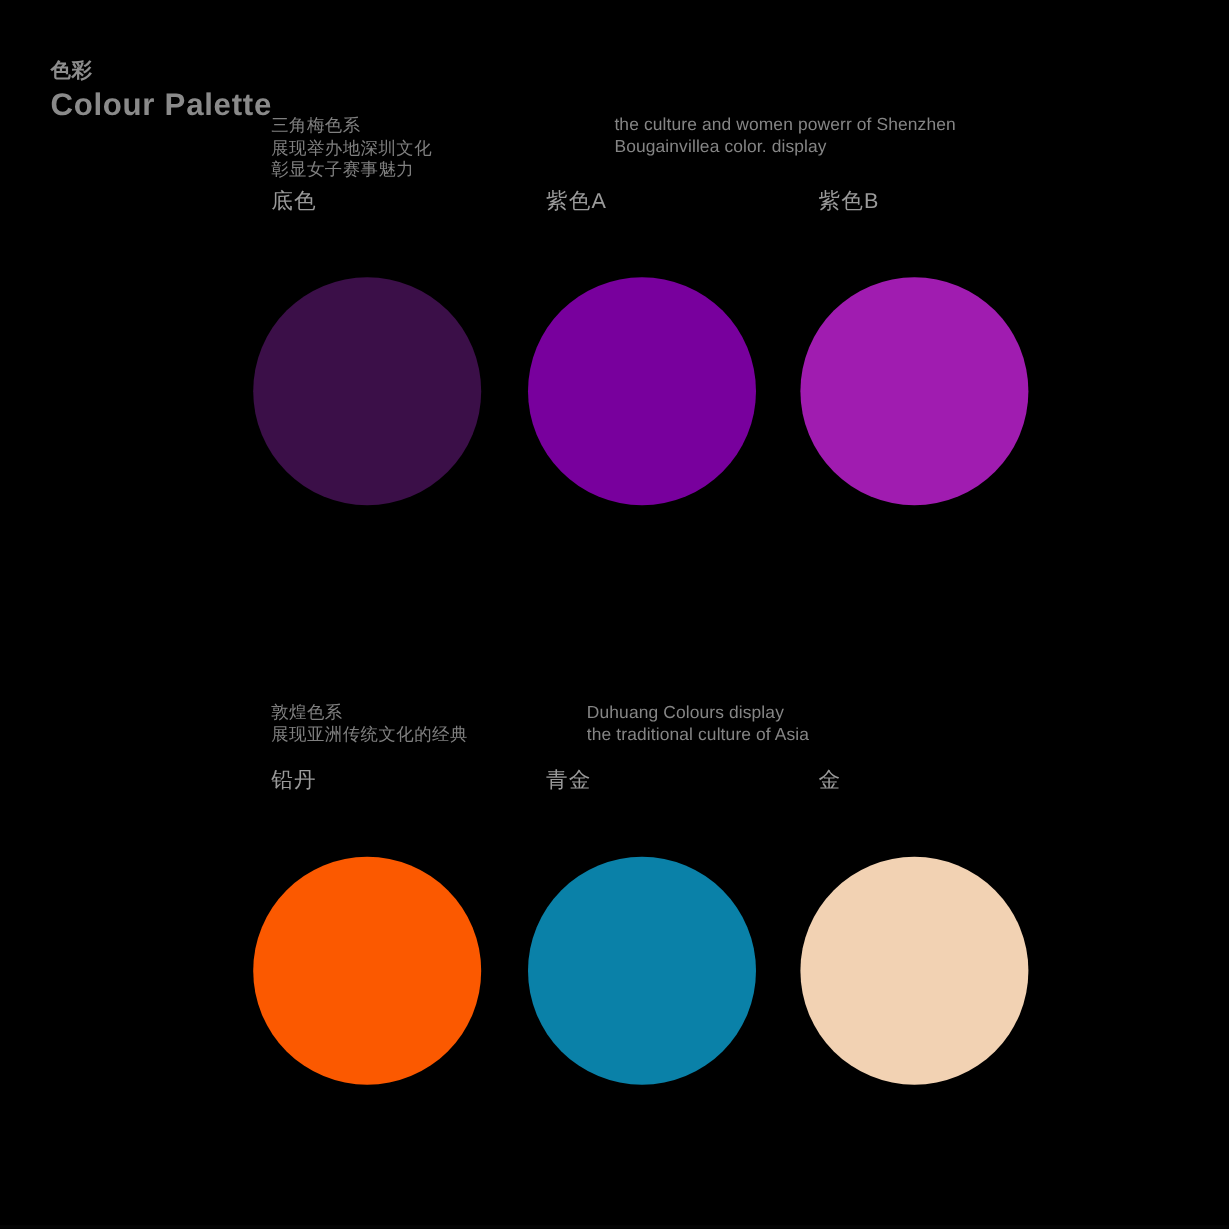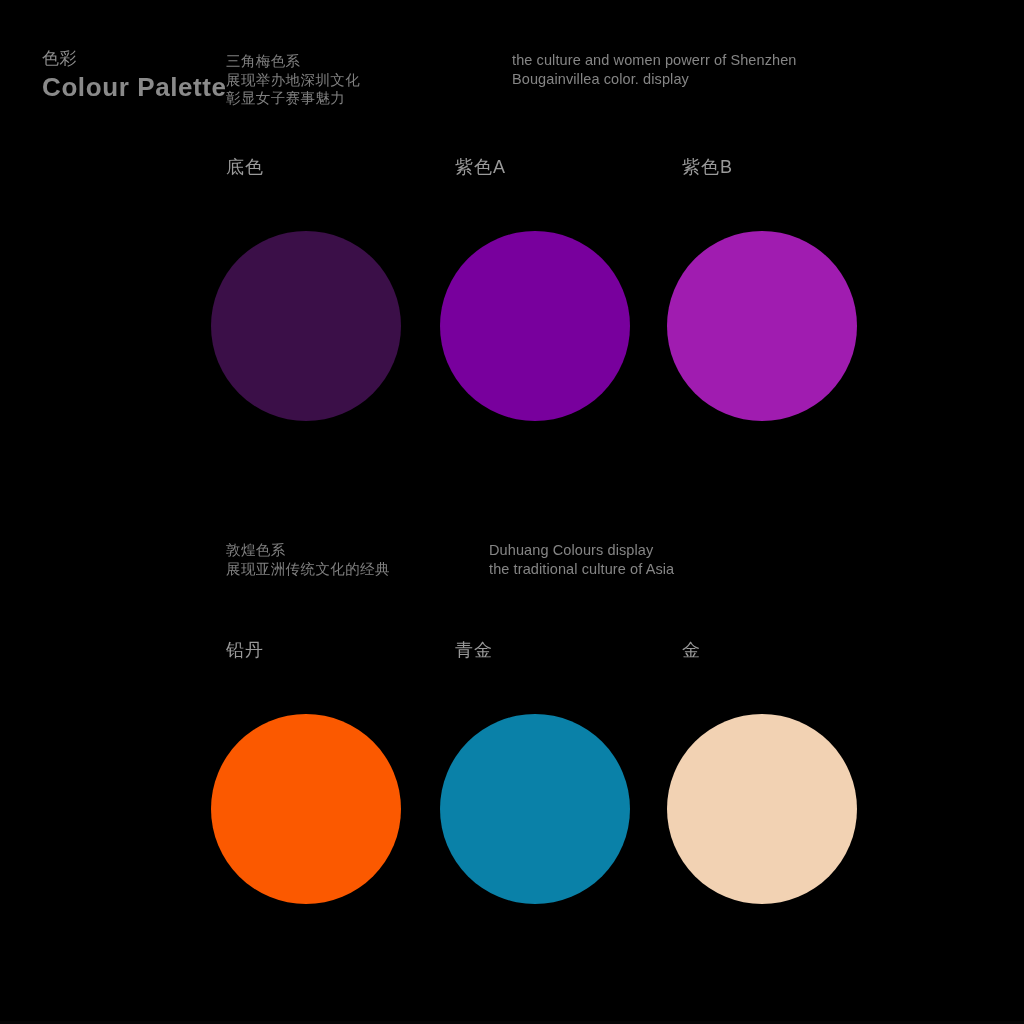--- a/index.html
+++ b/index.html
@@ -24,34 +24,35 @@
     position: absolute;
     left: 42px;
     top: 48px;
     width: 200px;
   }
   .header-title .cn {
     font-size: 17px;
     line-height: 22px;
     color: #8d8d8d;
     letter-spacing: 0.5px;
-    font-weight: 400;
+    font-weight: 700;
   }
   .header-title .en {
     font-size: 26px;
     line-height: 30px;
     color: #8a8a8a;
     letter-spacing: 0.6px;
     font-weight: 700;
     margin-top: 2px;
   }
 
   .desc-block {
     position: absolute;
     color: #7f7f7f;
+    margin-top: 44px;
   }
   .desc-block .line {
     display: block;
     white-space: pre;
   }
   .desc-cn .line {
     font-size: 14.5px;
     line-height: 18.5px;
     letter-spacing: 0.4px;
     color: #808080;

